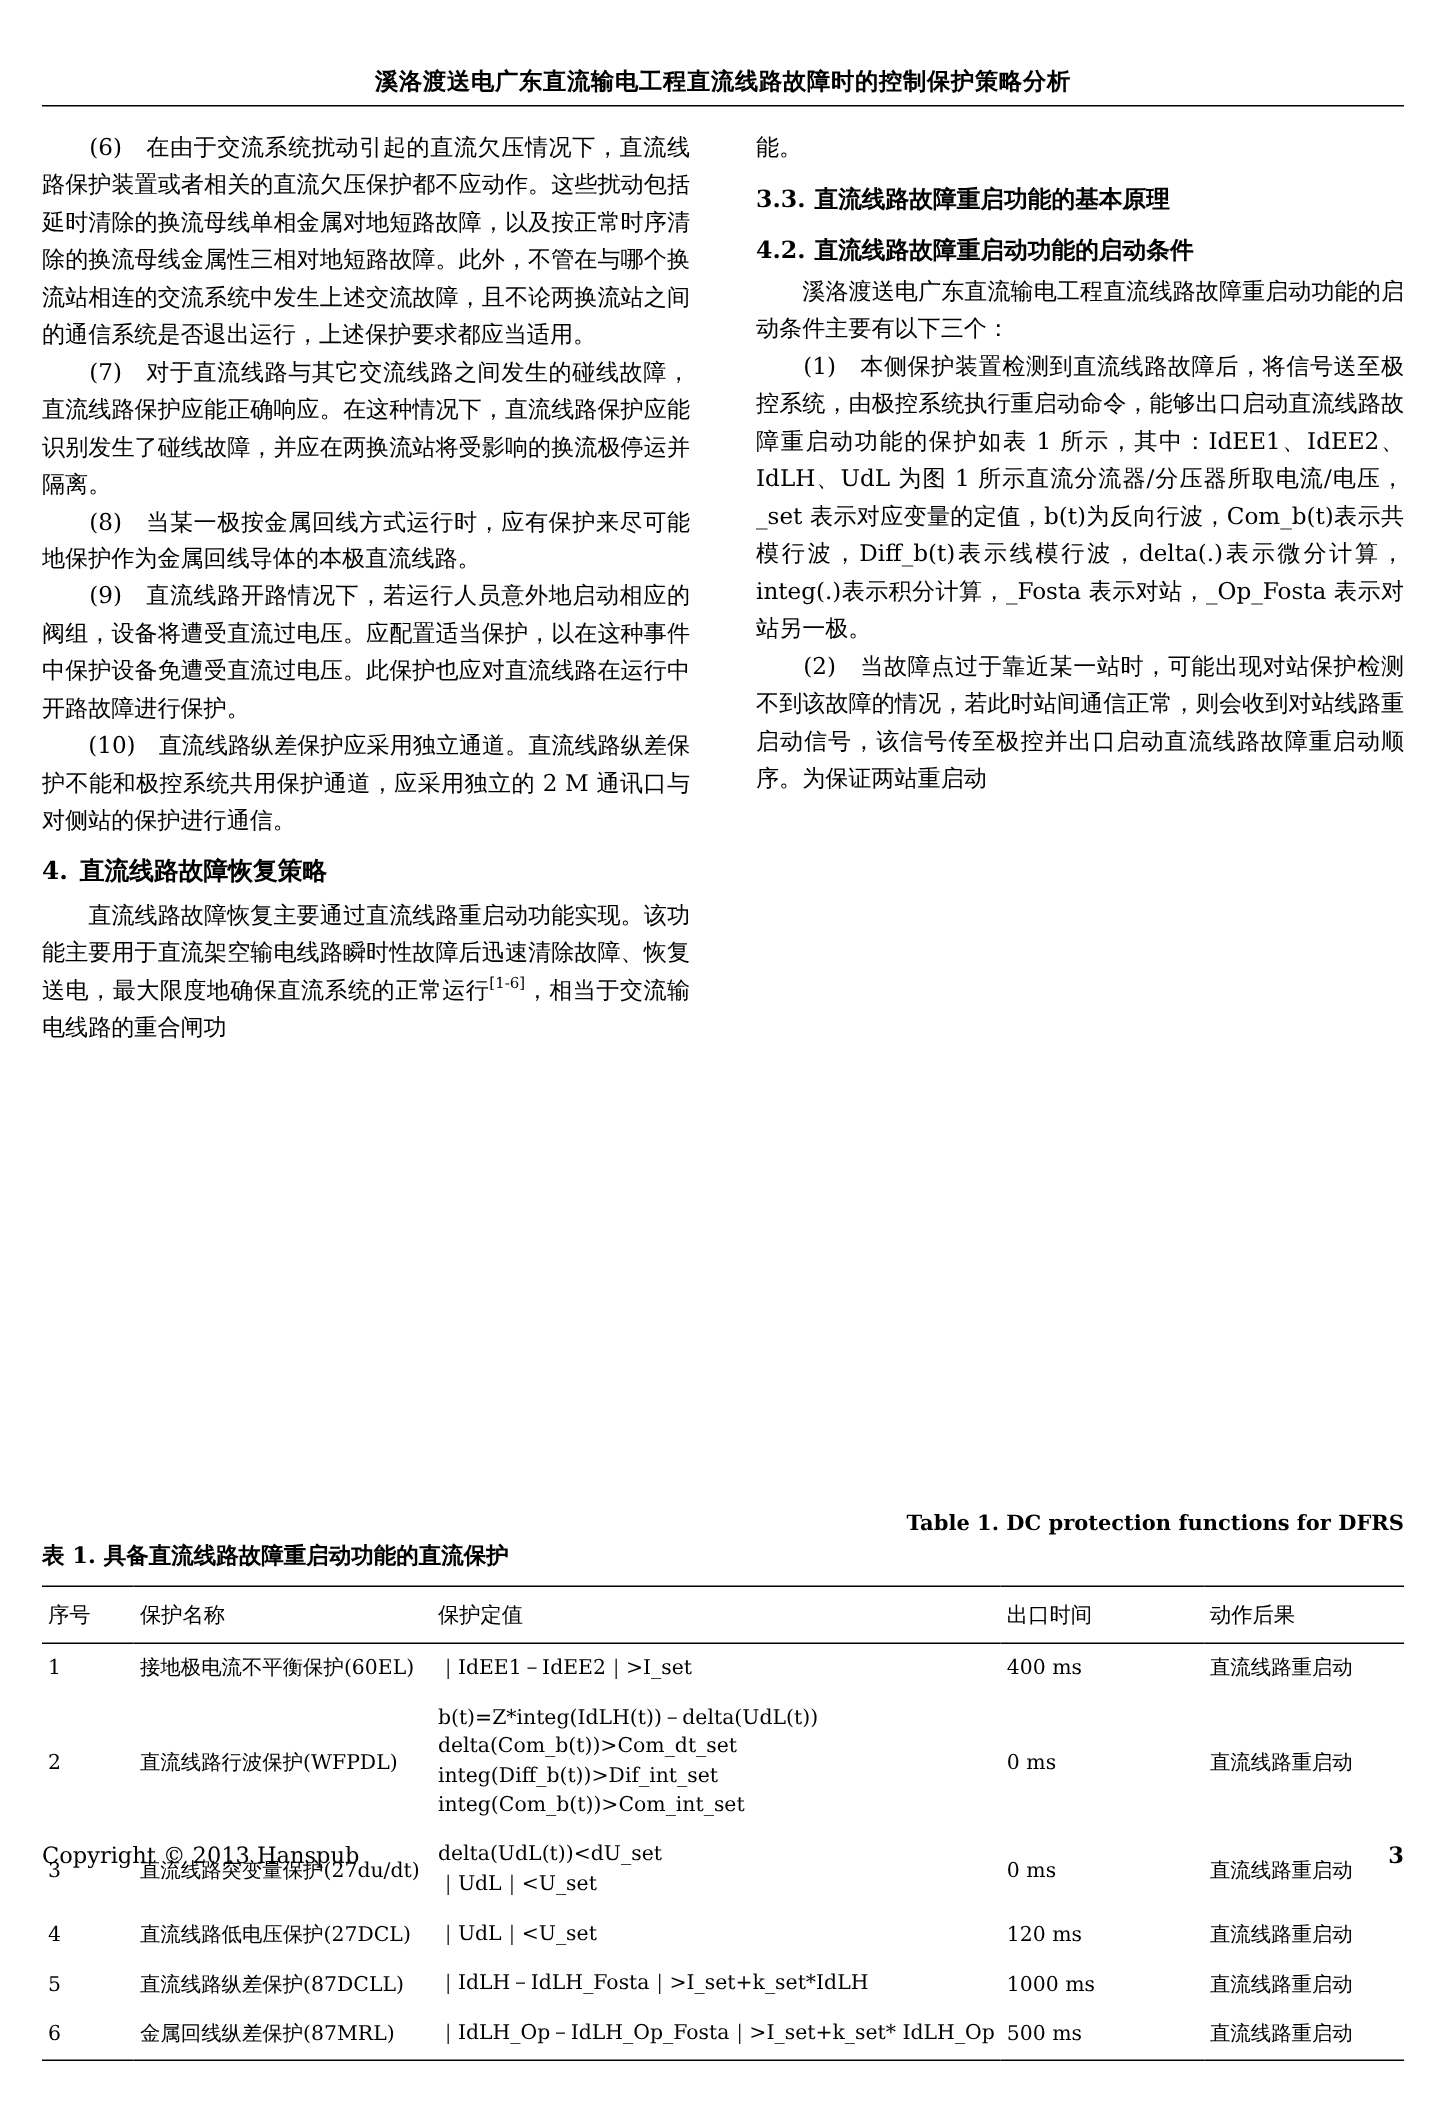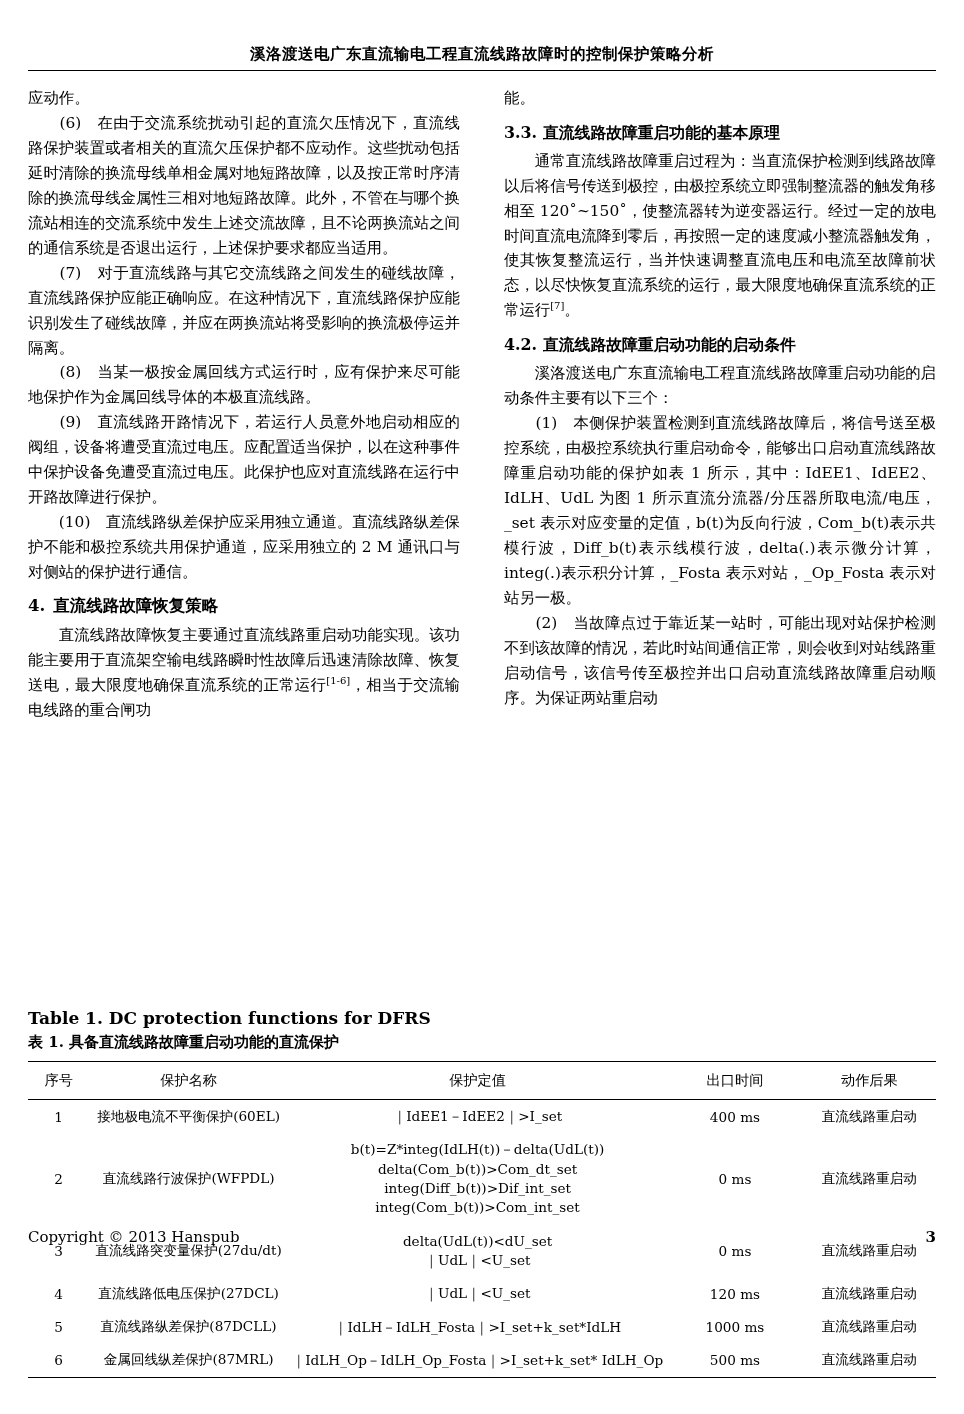--- a/index.html
+++ b/index.html
@@ -83,40 +83,40 @@
   sup { font-size: 10px; vertical-align: super; }
 
   
   .table-block {
     position: absolute;
     top: 978px;
     left: 28px;
     width: 908px;
   }
   .tbl-cap-en {
-    text-align: left;
-    font-weight: bold;
-    font-size: 17px;
+    text-align: right;
+    font-weight: bold;
+    font-size: 14px;
     font-family: "DejaVu Serif", "Liberation Serif", serif;
     line-height: 1.45;
   }
   .tbl-cap-zh {
     font-weight: bold;
     font-size: 15px;
     line-height: 1.5;
     margin-bottom: 8px;
   }
   table.dfrs {
     border-collapse: collapse;
     width: 908px;
     font-size: 13.6px;
   }
   table.dfrs th, table.dfrs td {
     padding: 7px 4px;
-    text-align: center;
+    text-align: left;
     vertical-align: middle;
     border: none;
   }
   table.dfrs thead th {
     font-weight: normal;
     font-size: 14.2px;
     padding-top: 9px;
     padding-bottom: 9px;
   }
   table.dfrs thead tr { border-top: 1.6px solid #000; border-bottom: 1px solid #000; }
@@ -154,42 +154,40 @@
 <body>
 
 <div class="page">
 
   <div class="running-head">溪洛渡送电广东直流输电工程直流线路故障时的控制保护策略分析</div>
   <div class="rule-top"></div>
 
   <div class="columns">
 
     <div class="col left">
-      <p>应动作。</p>
       <p>　　(6)　在由于交流系统扰动引起的直流欠压情况下，直流线路保护装置或者相关的直流欠压保护都不应动作。这些扰动包括延时清除的换流母线单相金属对地短路故障，以及按正常时序清除的换流母线金属性三相对地短路故障。此外，不管在与哪个换流站相连的交流系统中发生上述交流故障，且不论两换流站之间的通信系统是否退出运行，上述保护要求都应当适用。</p>
       <p>　　(7)　对于直流线路与其它交流线路之间发生的碰线故障，直流线路保护应能正确响应。在这种情况下，直流线路保护应能识别发生了碰线故障，并应在两换流站将受影响的换流极停运并隔离。</p>
       <p>　　(8)　当某一极按金属回线方式运行时，应有保护来尽可能地保护作为金属回线导体的本极直流线路。</p>
       <p>　　(9)　直流线路开路情况下，若运行人员意外地启动相应的阀组，设备将遭受直流过电压。应配置适当保护，以在这种事件中保护设备免遭受直流过电压。此保护也应对直流线路在运行中开路故障进行保护。</p>
       <p>　　(10)　直流线路纵差保护应采用独立通道。直流线路纵差保护不能和极控系统共用保护通道，应采用独立的 2 M 通讯口与对侧站的保护进行通信。</p>
 
       <div class="sec-h">
         <span class="num">4.</span><span>直流线路故障恢复策略</span>
       </div>
 
       <p><span>　　直流线路故障恢复主要通过直流线路重启动功能实现。该功能主要用于直流架空输电线路瞬时性故障后迅速清除故障、恢复送电，最大限度地确保直流系统的正常运行</span><sup>[1-6]</sup><span>，相当于交流输电线路的重合闸功</span></p>
     </div>
 
     <div class="col right">
       <p>能。</p>
 
       <div class="subsec-h">
         <span class="num">3.3.</span><span>直流线路故障重启功能的基本原理</span>
       </div>
 
-      <p><span>　　通常直流线路故障重启过程为：当直流保护检测到线路故障以后将信号传送到极控，由极控系统立即强制整流器的触发角移相至 120˚~150˚，使整流器转为逆变器运行。经过一定的放电时间直流电流降到零后，再按照一定的速度减小整流器触发角，使其恢复整流运行，当并快速调整直流电压和电流至故障前状态，以尽快恢复直流系统的运行，最大限度地确保直流系统的正常运行</span><sup>[7]</sup><span>。</span></p>
 
       <div class="subsec-h">
         <span class="num">4.2.</span><span>直流线路故障重启动功能的启动条件</span>
       </div>
 
       <p>　　溪洛渡送电广东直流输电工程直流线路故障重启动功能的启动条件主要有以下三个：</p>
       <p>　　(1)　本侧保护装置检测到直流线路故障后，将信号送至极控系统，由极控系统执行重启动命令，能够出口启动直流线路故障重启动功能的保护如表 1 所示，其中：IdEE1、IdEE2、IdLH、UdL 为图 1 所示直流分流器/分压器所取电流/电压，_set 表示对应变量的定值，b(t)为反向行波，Com_b(t)表示共模行波，Diff_b(t)表示线模行波，delta(.)表示微分计算，integ(.)表示积分计算，_Fosta 表示对站，_Op_Fosta 表示对站另一极。</p>
       <p>　　(2)　当故障点过于靠近某一站时，可能出现对站保护检测不到该故障的情况，若此时站间通信正常，则会收到对站线路重启动信号，该信号传至极控并出口启动直流线路故障重启动顺序。为保证两站重启动</p>
     </div>
 

